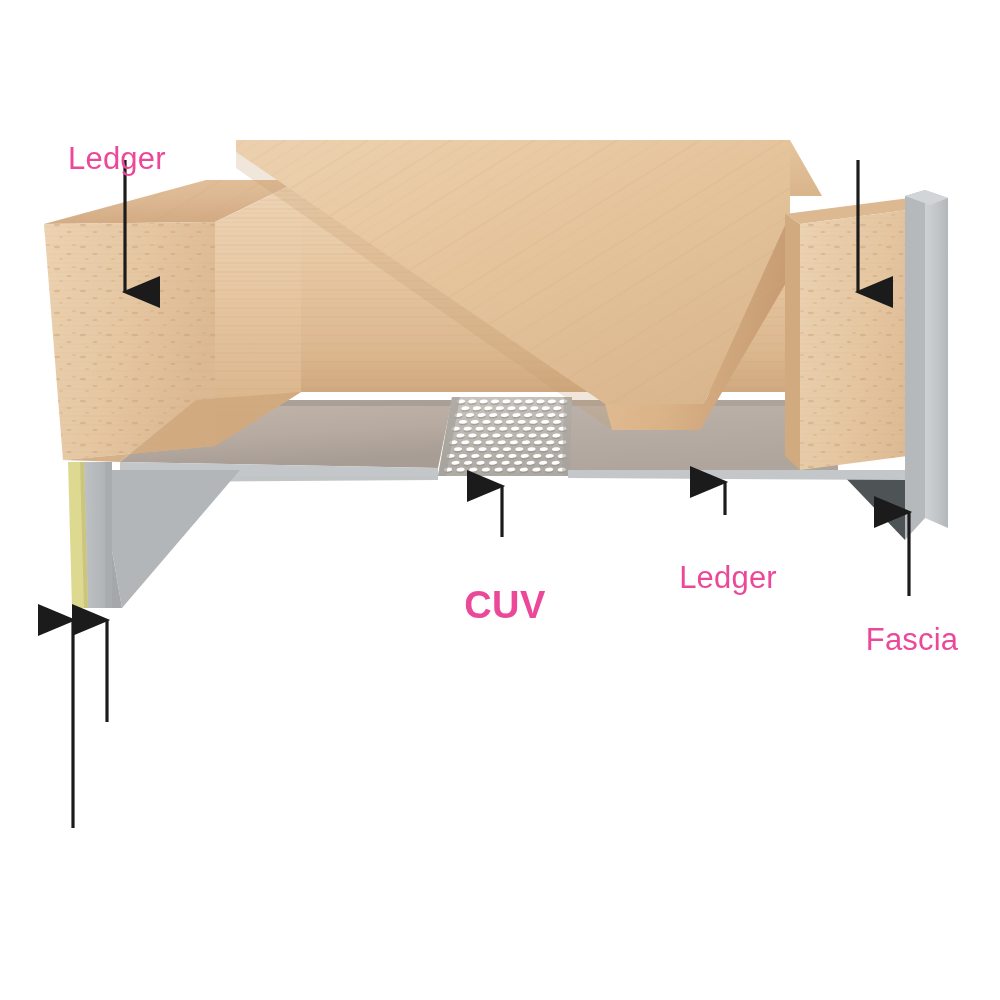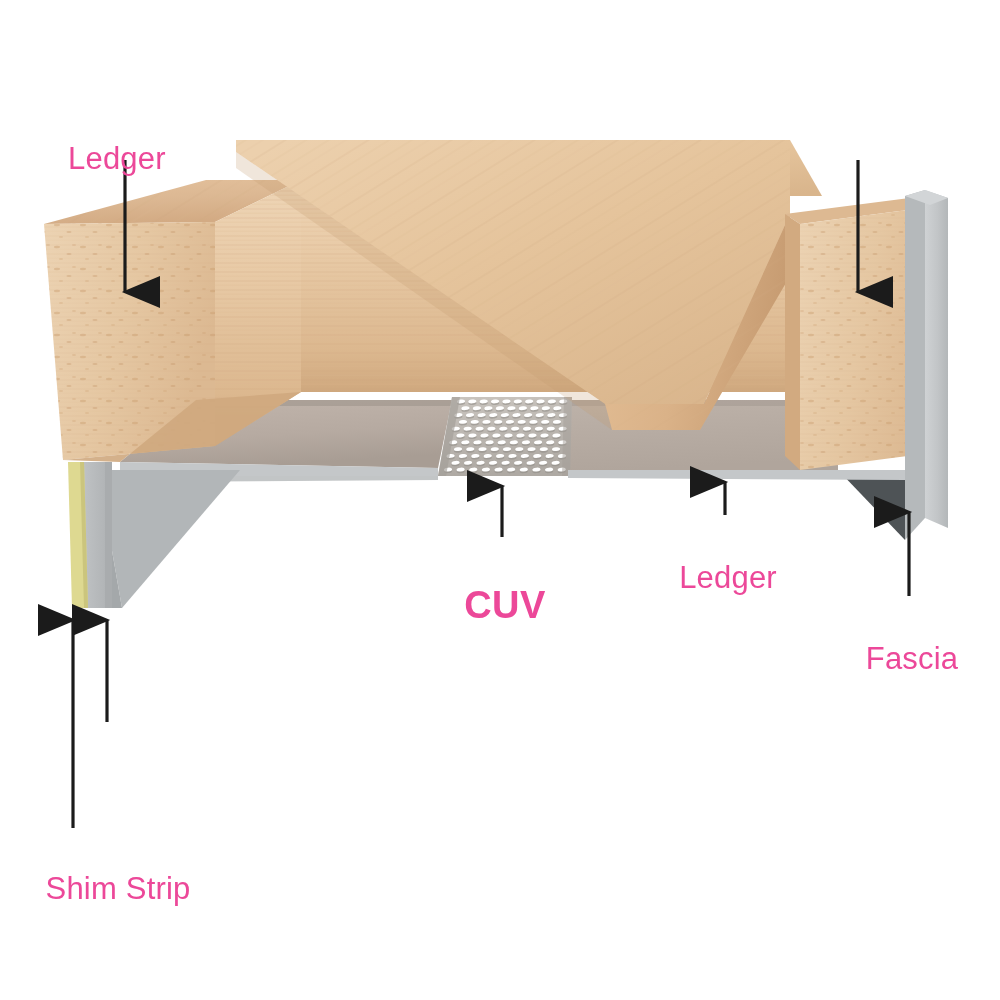--- a/index.html
+++ b/index.html
@@ -426,16 +426,15 @@
       <line x1="725" y1="515" x2="725" y2="482" marker-end="url(#arwUp)"></line>
       <line x1="909" y1="596" x2="909" y2="512" marker-end="url(#arwUp)"></line>
       <line x1="107" y1="722" x2="107" y2="620" marker-end="url(#arwUp)"></line>
       <line x1="73" y1="828" x2="73" y2="620" marker-end="url(#arwUp)"></line>
     </g>
   </svg>
 
   <div class="lbl" style="left:68px;  top:113px;">Ledger</div>
   <div class="lbl bold c" style="left:505px; top:556px;">CUV</div>
   <div class="lbl c" style="left:728px; top:532px;">Ledger</div>
-  <div class="lbl c" style="left:912px; top:613px;">Fascia</div>
-  <div class="lbl c" style="left:118px; top:843px;">Shim Strip</div>
+  <div class="lbl c" style="left:912px; top:594px;">Fascia</div>
 
 </div>
 
 </body></html>

